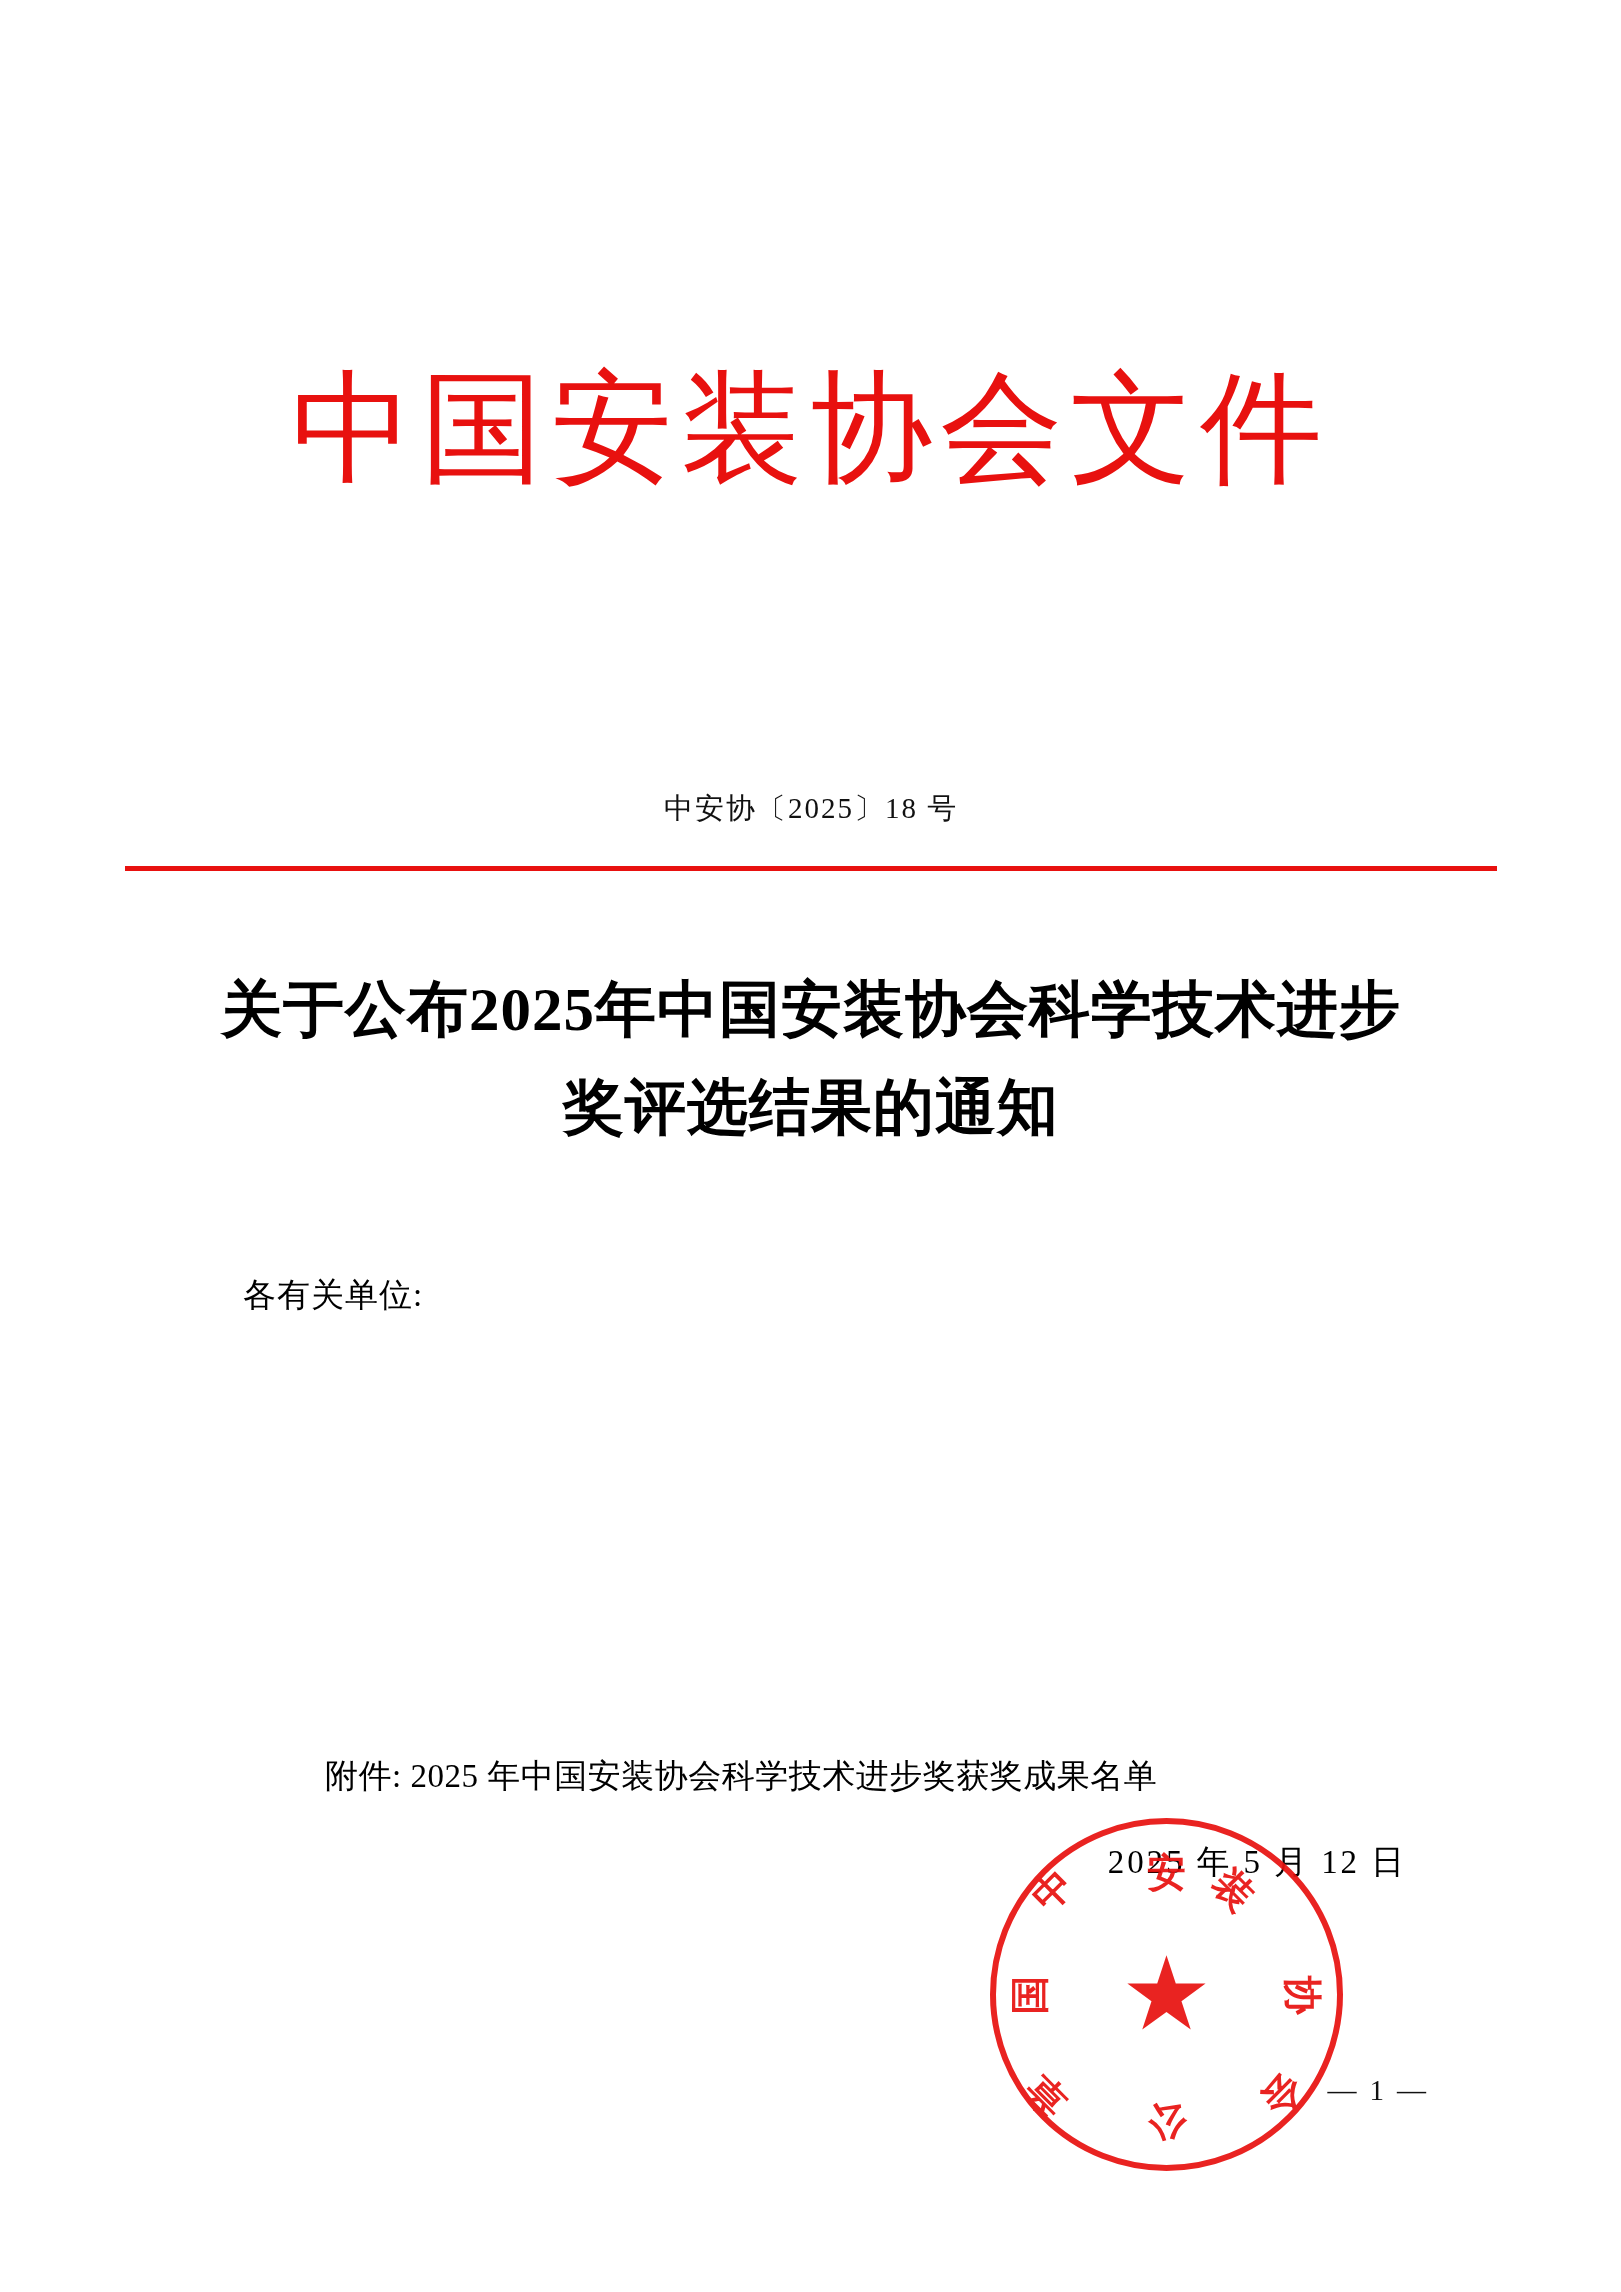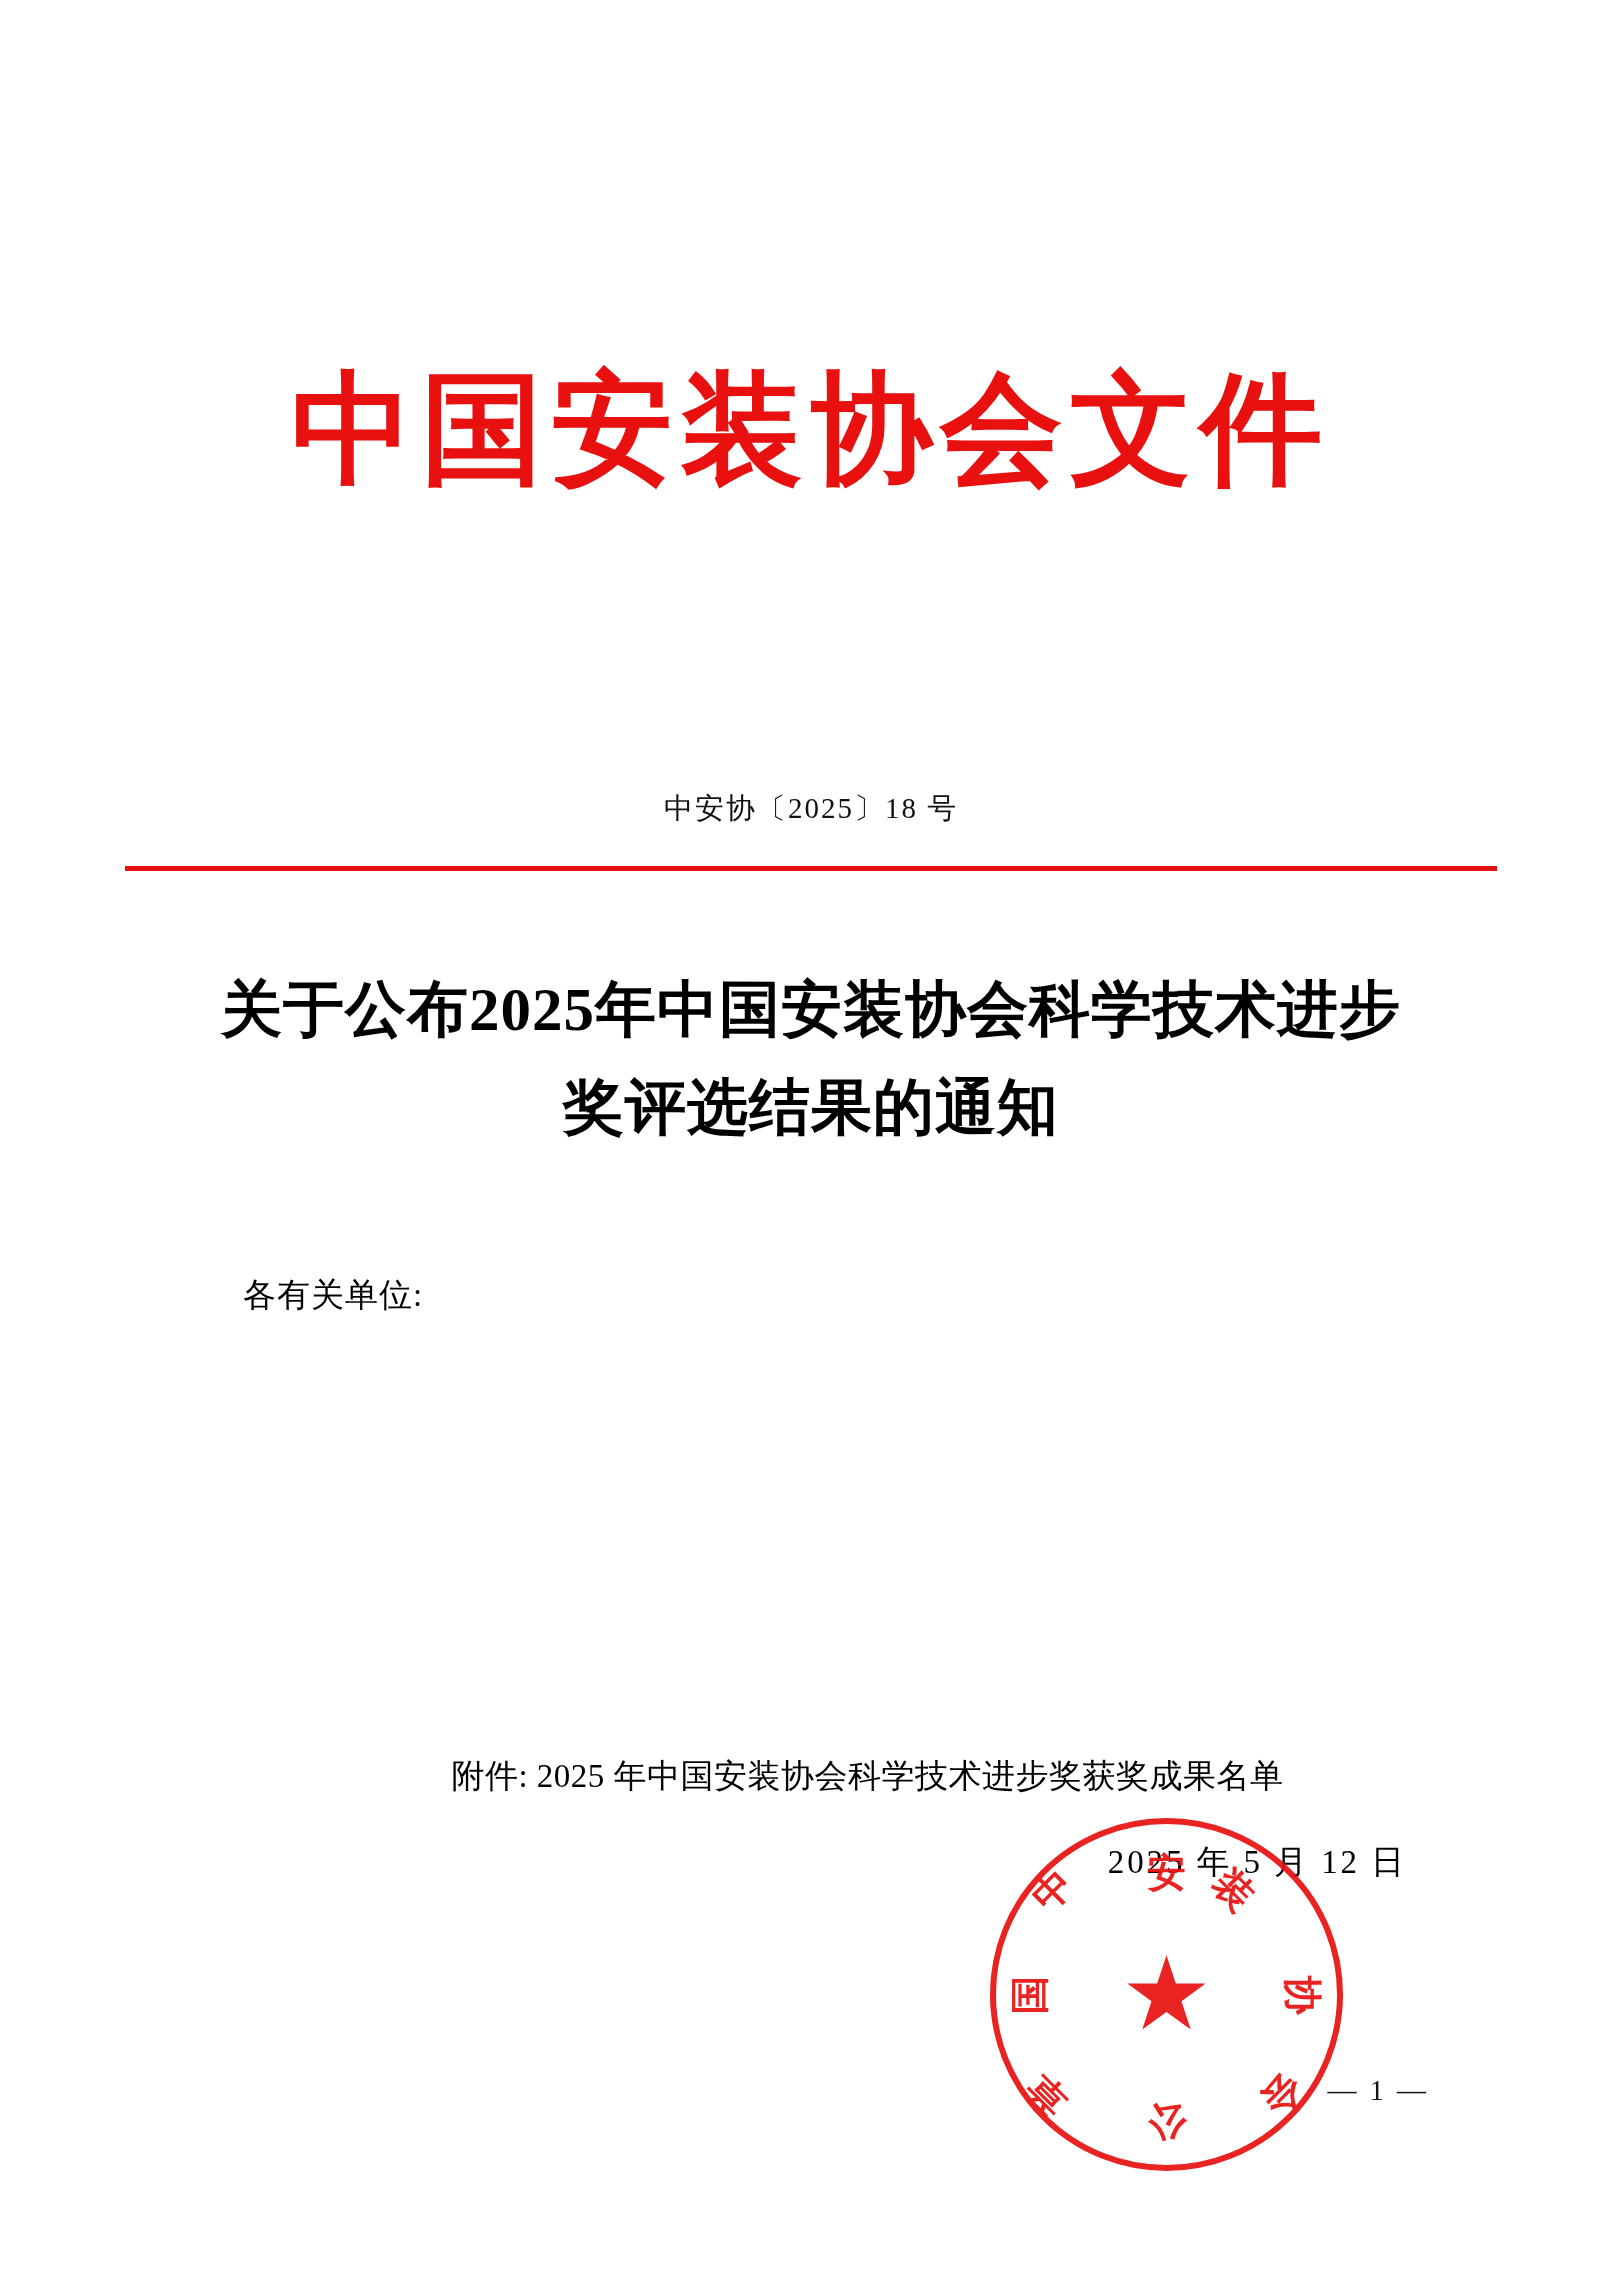--- a/index.html
+++ b/index.html
@@ -24,21 +24,21 @@
 
   
   .masthead {
     position: absolute;
     left: 0;
     right: 0;
     top: 361px;
     text-align: center;
     color: #e8110f;
     font-family: "DejaVu Serif", "Liberation Serif", serif;
-    font-weight: bold;
+    font-weight: normal;
     font-size: 122px;
     letter-spacing: 7.8px;
     line-height: 1.1;
     white-space: nowrap;
   }
 
   
   .doc-number {
     position: absolute;
     left: 1px;
@@ -93,27 +93,26 @@
     font-size: 33px;
     line-height: 2.05;
     text-align: justify;
     text-indent: 71px;
     letter-spacing: 0.5px;
   }
 
   
   .attachment {
     position: absolute;
-    left: 261px;
+    left: 254px;
     width: 1142px;
     top: 1754px;
     font-size: 33px;
     letter-spacing: 0.5px;
     text-indent: 71px;
-    text-align: center;
   }
 
   
   .date-line {
     position: absolute;
     right: 214px;
     top: 1840px;
     font-size: 33px;
     letter-spacing: 2.9px;
   }

